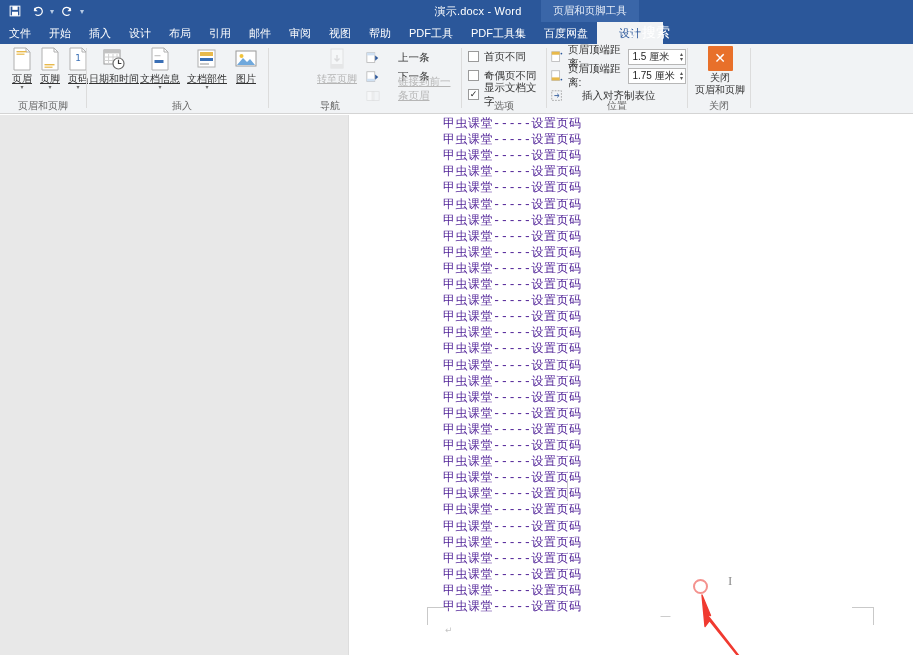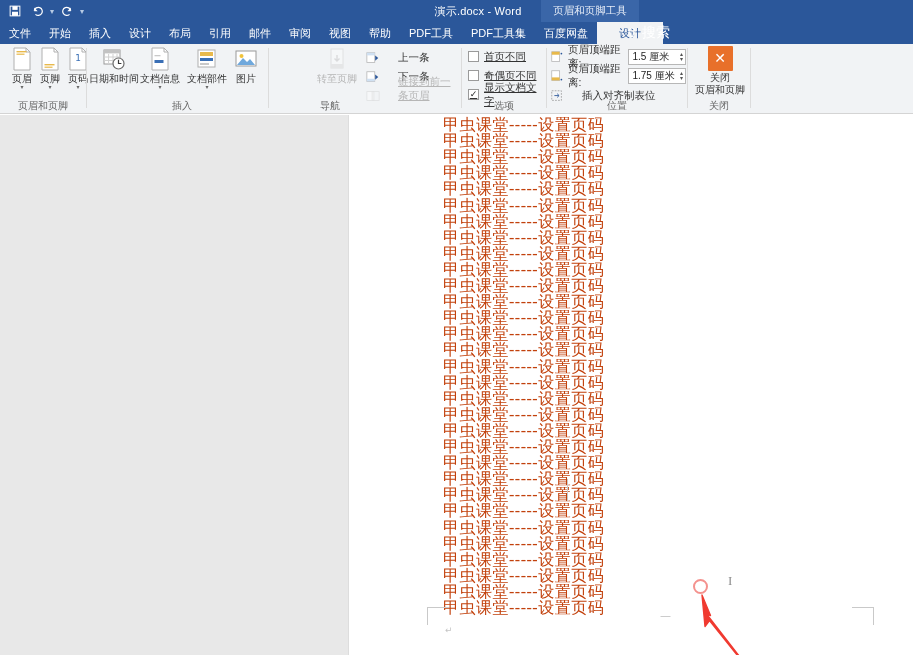--- a/index.html
+++ b/index.html
@@ -60,36 +60,36 @@
     position: absolute; bottom: 1px; left: 0; width: 100%;
     text-align: center; font-size: 10px; color: #666666;
   }
   .grp-sep { position: absolute; top: 4px; width: 1px; height: 60px; background: #dcdcdc; }
 
   .big-btn {
     position: absolute; top: 2px; width: 44px; height: 56px;
     display: flex; flex-direction: column; align-items: center; gap: 1px;
     font-size: 10px; color: #333333; text-align: center;
   }
-  .big-btn .lbl { line-height: 11px; }
+  .big-btn .lbl { line-height: 11px; text-decoration: underline; }
   .big-btn .caret { font-size: 6px; color: #666; line-height: 5px; }
   .big-btn.disabled { color: #b5b5b5; }
 
   .ico { width: 26px; height: 26px; display: block; }
 
   
   .sm-btn {
     position: absolute; height: 17px; display: flex; align-items: flex-end; gap: 18px;
     font-size: 10.5px; color: #333;
   }
   .sm-btn.disabled { color: #b6b6b6; text-decoration: underline; }
   .sm-ico { width: 14px; height: 14px; display: block; flex: 0 0 14px; }
 
   
-  .cb-row { position: absolute; height: 17px; display: flex; align-items: center; gap: 5px; font-size: 10.5px; color: #333; text-decoration: underline; }
+  .cb-row { position: absolute; height: 17px; display: flex; align-items: center; gap: 5px; font-size: 10.5px; color: #333; }
   .cb {
     width: 11px; height: 11px; border: 1px solid #9a9a9a; background: #ffffff;
     display: flex; align-items: center; justify-content: center; flex: 0 0 11px;
   }
   .cb.checked::after { content: "✓"; font-size: 9px; color: #222; line-height: 9px; }
 
   
   .field-row { position: absolute; height: 17px; display: flex; align-items: center; gap: 4px; font-size: 10.5px; color: #333; }
   .spin {
     width: 66px; height: 16px; border: 1px solid #b7b7b7; background: #ffffff;
@@ -109,22 +109,22 @@
     font-size: 14px; font-weight: bold; border-radius: 1px;
   }
 
   
   .canvas { position: absolute; left: 0; top: 115px; width: 913px; height: 540px; background: #e8e8e8; }
   .page {
     position: absolute; left: 348px; top: 0; width: 565px; height: 540px;
     background: #ffffff; border-left: 1px solid #dddddd;
   }
   .doc-line {
-    position: absolute; left: 94px; font-size: 16px; color: #c2410c;
-    white-space: nowrap; font-family: Liberation Serif, serif;
+    position: absolute; left: 94px; font-size: 12px; color: #4c1d95;
+    white-space: nowrap; font-family: Liberation Mono, monospace;
     letter-spacing: .5px;
   }
   .sel-caret { position: absolute; left: 218px; width: 1px; background: #c9c9c9; }
 
   .margin-mark { position: absolute; border-color: #c9c9c9; border-style: solid; }
   .footer-dash {
     position: absolute; font-size: 11px; color: #bdbdbd;
     font-family: "DejaVu Sans", sans-serif;
   }
   .footer-pilcrow { position: absolute; font-size: 9px; color: #c4c4c4; }

